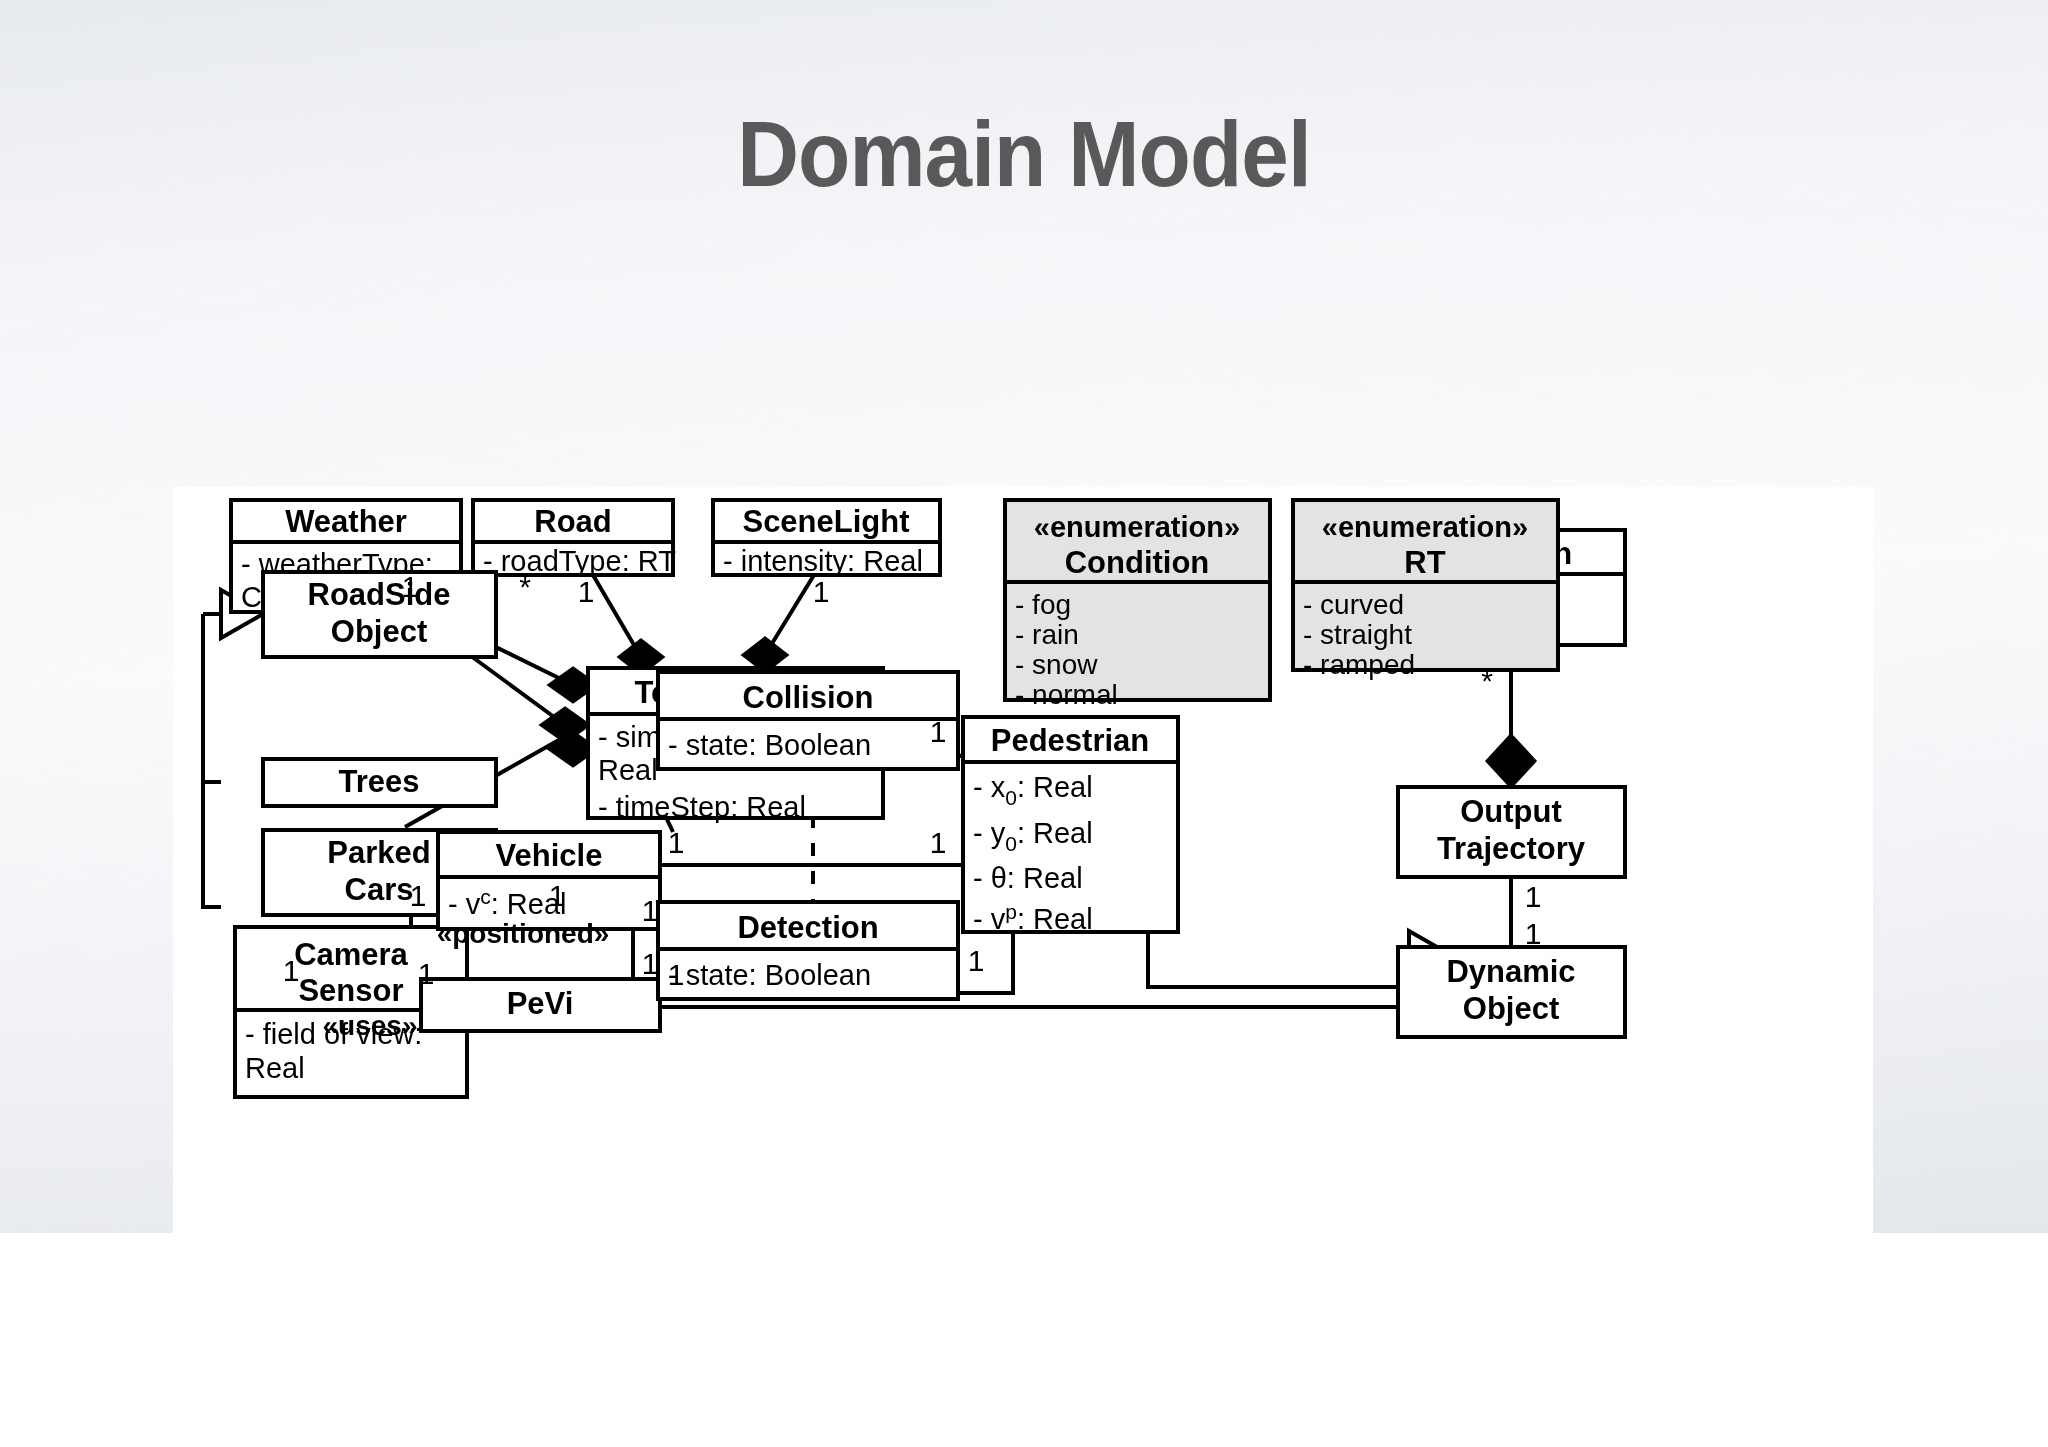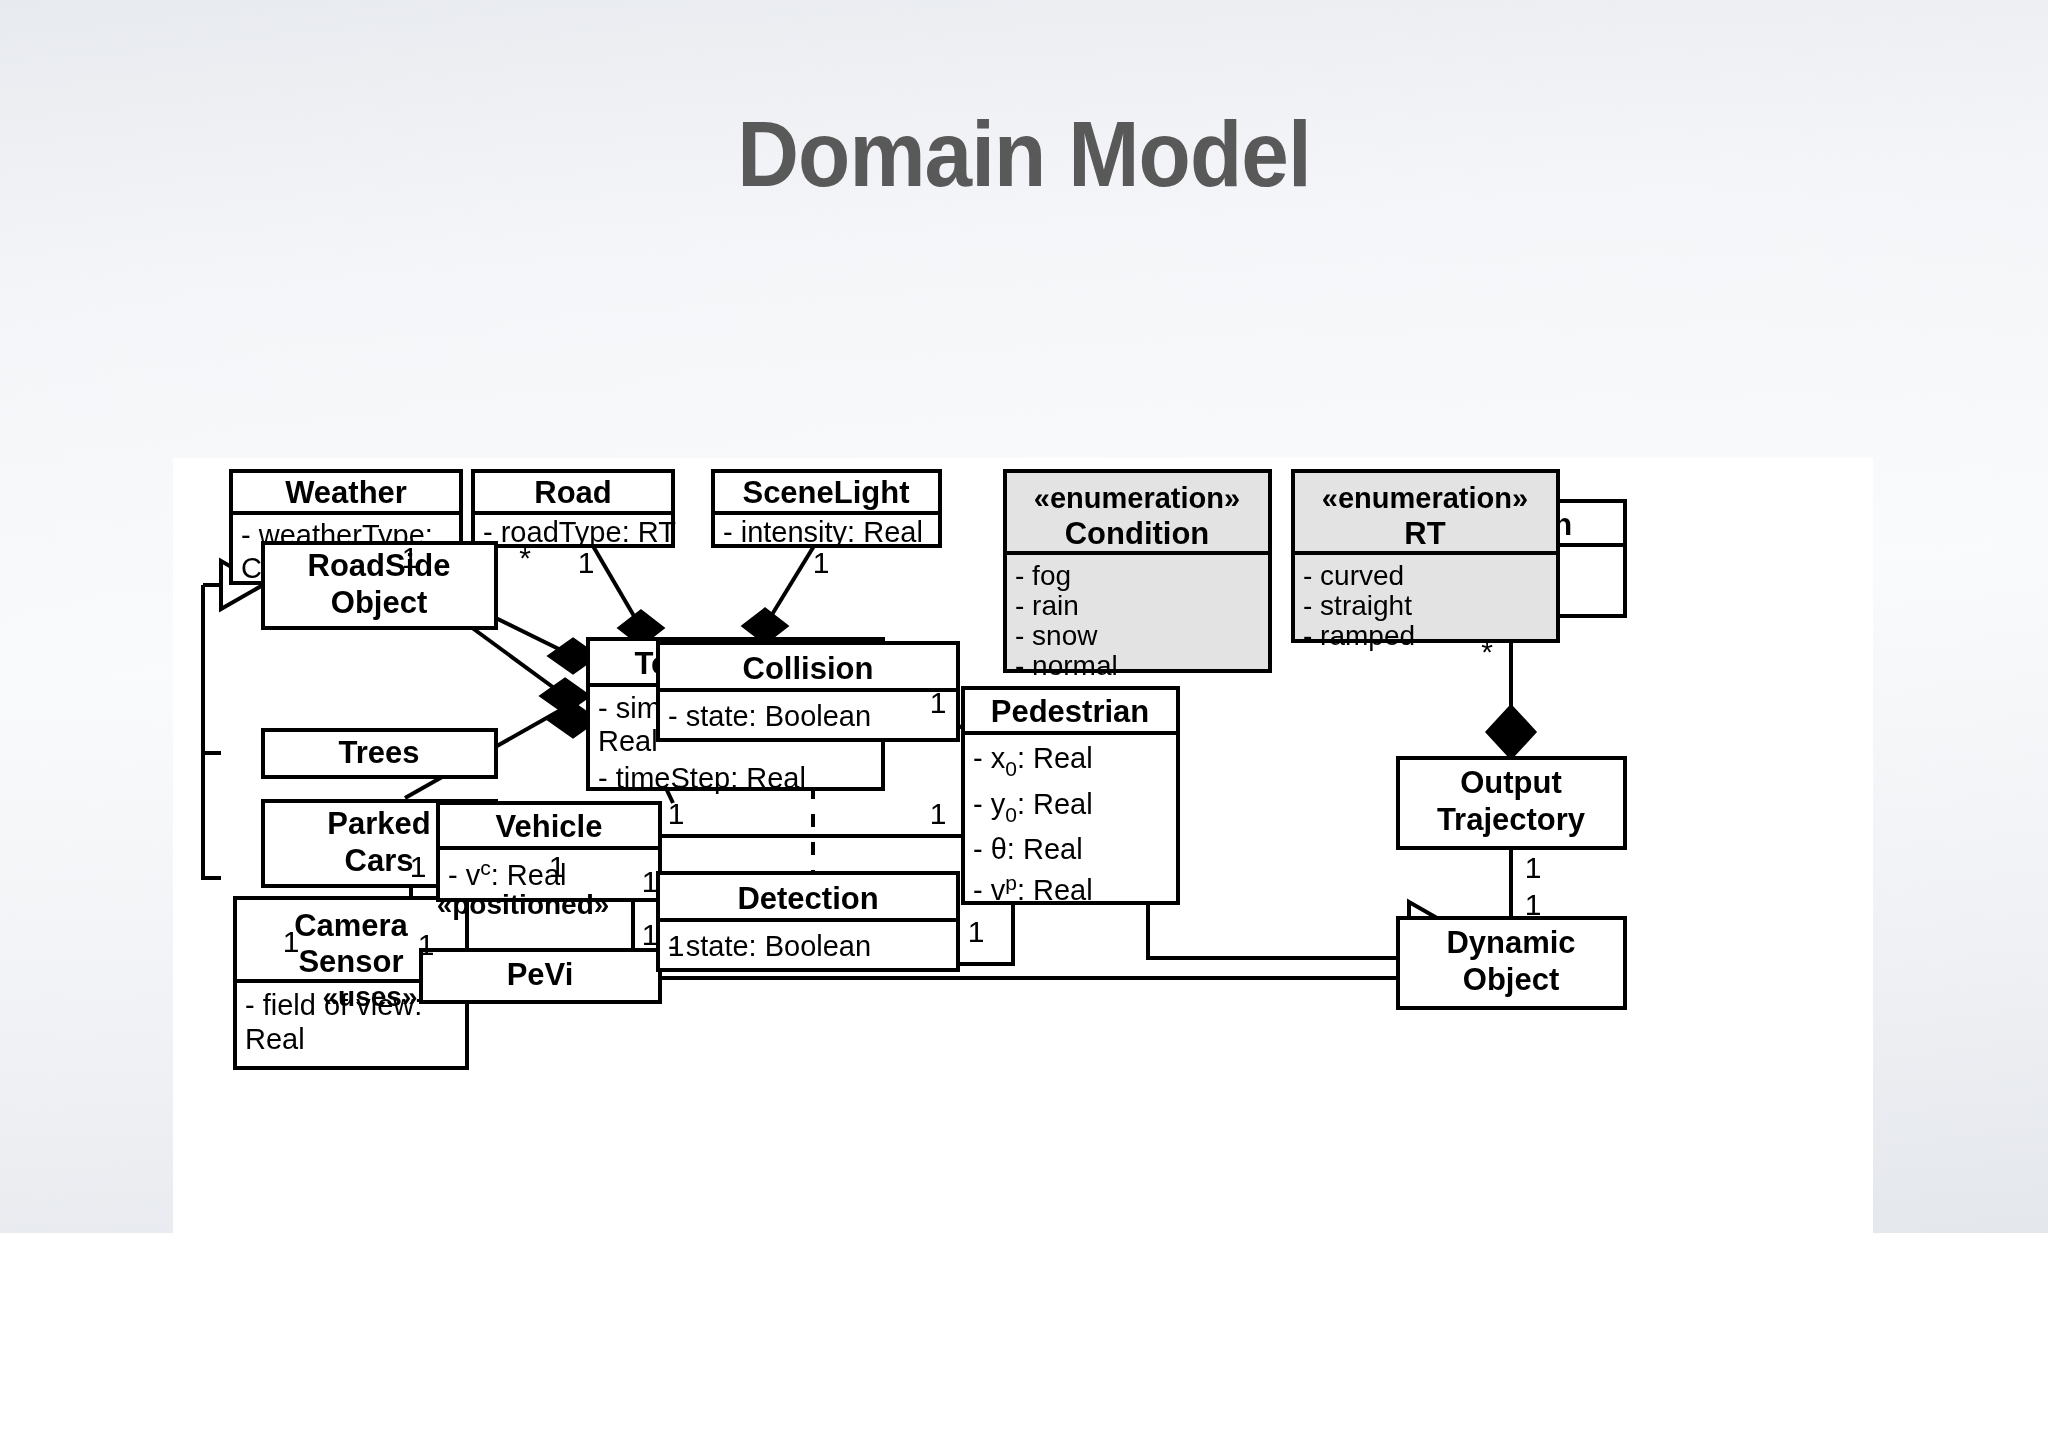--- a/index.html
+++ b/index.html
@@ -37,21 +37,21 @@
     font-size: 92px;
     line-height: 1;
     font-weight: bold;
     color: #595959;
     letter-spacing: -1px;
     transform: scaleX(0.93);
   }
   .diagram-panel {
     position: absolute;
     left: 173px;
-    top: 366px;
+    top: 395px;
     width: 1700px;
     height: 843px;
     background: #ffffff;
   }
   svg.uml { display: block; }
 
   .cls-box { fill: #ffffff; stroke: #000000; stroke-width: 4; }
   .enum-box { fill: #e3e3e3; stroke: #000000; stroke-width: 4; }
   .sep { stroke: #000000; stroke-width: 4; }
   .edge { stroke: #000000; stroke-width: 4; fill: none; }

